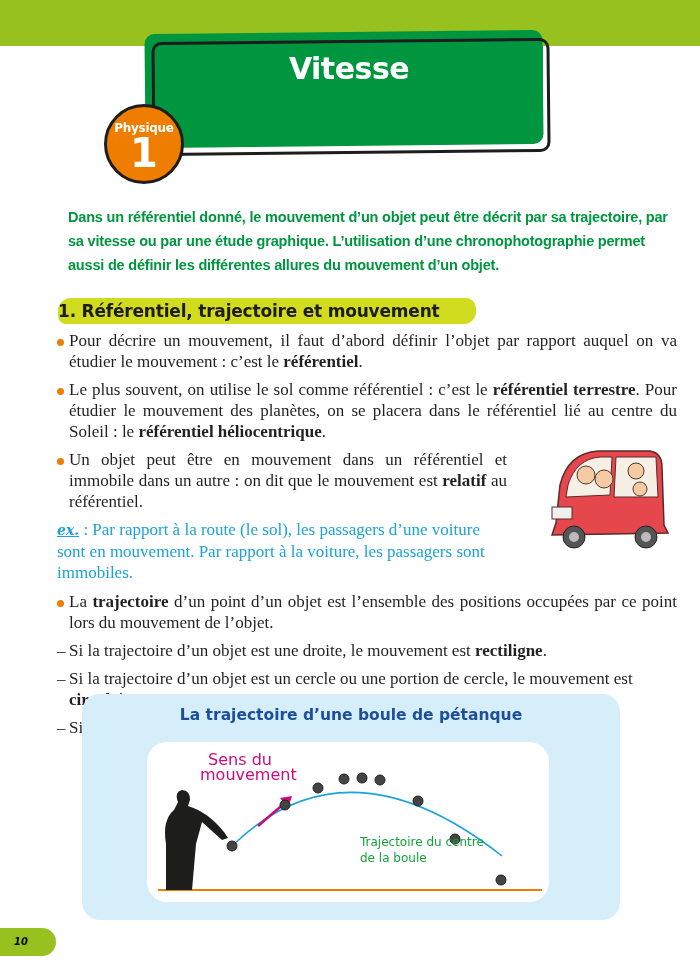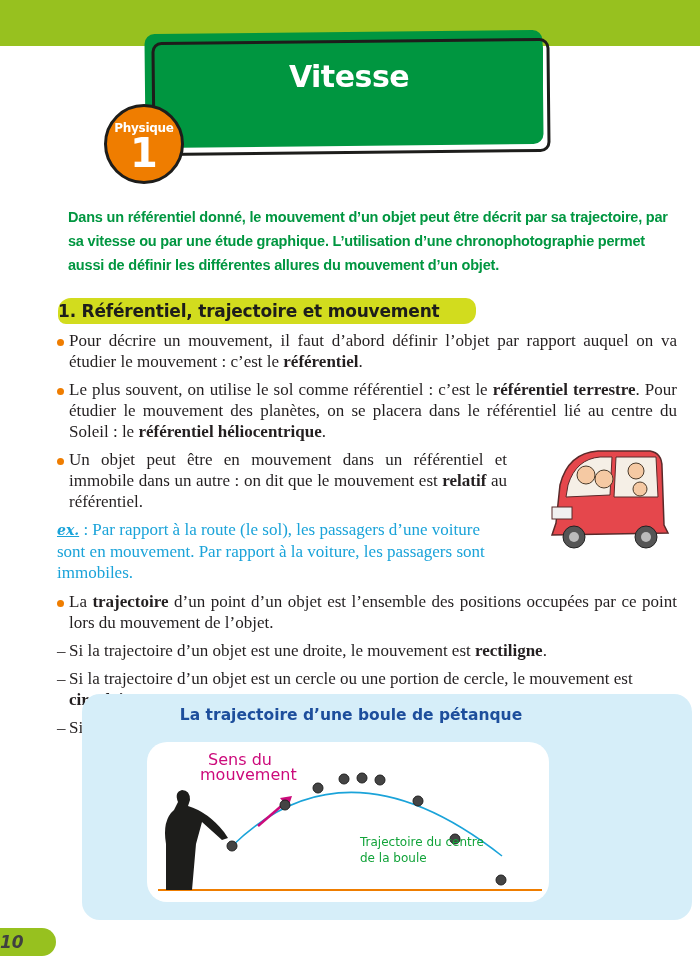--- a/index.html
+++ b/index.html
@@ -4,21 +4,21 @@
 <style>
   * { box-sizing: border-box; margin: 0; padding: 0; }
   html, body { width: 700px; height: 980px; background: #fff; overflow: hidden; }
   body { position: relative; font-family: "Liberation Serif", serif; color: #231f20; }
 
   .top-band { position: absolute; left: 0; top: 0; width: 700px; height: 46px; background: #97c11f; }
 
   .title-card-back { position: absolute; left: 145px; top: 32px; width: 398px; height: 114px; background: #009640; border-radius: 10px; transform: rotate(-0.6deg); }
   .title-card { position: absolute; left: 152px; top: 40px; width: 398px; height: 114px; border: 3px solid #1d1d1b; border-radius: 10px; transform: rotate(-0.6deg); }
   .title-card-fill { position: absolute; left: 155px; top: 40px; width: 388px; height: 100px; background: #009640; border-radius: 8px; }
-  .title-text { position: absolute; left: 155px; top: 50px; width: 388px; text-align: center; color: #fff; font-family: "DejaVu Sans", sans-serif; font-weight: bold; font-size: 30px; line-height: 38px; letter-spacing: -0.5px; margin-top: 8px; }
+  .title-text { position: absolute; left: 155px; top: 50px; width: 388px; text-align: center; color: #fff; font-family: "DejaVu Sans", sans-serif; font-weight: bold; font-size: 30px; line-height: 38px; letter-spacing: -0.5px; }
 
   .badge { position: absolute; left: 104px; top: 104px; width: 80px; height: 80px; border-radius: 50%; background: #ef7d00; border: 3px solid #1d1d1b; color: #fff; text-align: center; font-family: "DejaVu Sans", sans-serif; font-weight: bold; }
   .badge-label { display: block; font-size: 12px; margin-top: 14px; letter-spacing: -0.3px; }
   .badge-num { display: block; font-size: 40px; line-height: 40px; margin-top: -2px; }
 
   .intro { position: absolute; left: 68px; top: 205px; width: 612px; color: #009640; font-family: "Liberation Sans", sans-serif; font-weight: bold; font-size: 14.5px; line-height: 24px; letter-spacing: -0.2px; }
 
   .section-head { position: absolute; left: 58px; top: 298px; width: 418px; height: 26px; background: #d2dc1e; border-radius: 13px 10px 12px 8px; }
   .section-head span { display: block; padding-left: 0; font-family: "DejaVu Sans", sans-serif; font-weight: bold; font-size: 17px; line-height: 26px; color: #1d1d1b; letter-spacing: -0.2px; }
 
@@ -27,28 +27,28 @@
   .bullet { position: absolute; left: 0; top: 9px; width: 7px; height: 7px; border-radius: 50%; background: #ef7d00; }
   .dash { position: relative; padding-left: 12px; margin-bottom: 7px; }
   .dash-mark { position: absolute; left: 0; top: 0; }
   b { font-weight: bold; }
   .narrow { width: 450px; }
   .example { color: #1aa3d9; margin-bottom: 8px; }
   .ex-tag { font-style: italic; font-weight: bold; text-decoration: underline; font-family: "DejaVu Serif", serif; font-size: 14px; }
 
   .car { position: absolute; left: 538px; top: 445px; width: 150px; height: 110px; }
 
-  .figure { position: absolute; left: 82px; top: 694px; width: 610px; height: 226px; background: #d6eef9; border-radius: 18px; padding-left: 47px; }
+  .figure { position: absolute; left: 82px; top: 694px; width: 538px; height: 226px; background: #d6eef9; border-radius: 18px; padding-left: 47px; }
   .figure-title { position: absolute; left: 0; top: 12px; width: 538px; text-align: center; color: #1d4e9c; font-family: "DejaVu Sans", sans-serif; font-weight: bold; font-size: 15.5px; }
   .figure-inner { position: absolute; left: 65px; top: 48px; width: 402px; height: 160px; background: #fff; border-radius: 20px; }
   .fig-label-pink { position: absolute; left: 118px; top: 58px; width: 80px; text-align: center; color: #cc0a7b; font-family: "DejaVu Sans", sans-serif; font-size: 16px; line-height: 15px; }
   .fig-label-green { position: absolute; left: 278px; top: 140px; width: 130px; text-align: left; color: #12a33a; font-family: "DejaVu Sans", sans-serif; font-size: 12px; line-height: 16px; }
   .fig-svg { position: absolute; left: 0; top: 0; }
 
-  .page-tab { position: absolute; left: 0; top: 928px; width: 56px; height: 28px; background: #97c11f; border-radius: 0 14px 14px 0; color: #404040; font-family: "DejaVu Sans", sans-serif; font-weight: bold; font-style: italic; font-size: 17px; line-height: 28px; text-align: left; padding-right: 14px; }
+  .page-tab { position: absolute; left: 0; top: 928px; width: 56px; height: 28px; background: #97c11f; border-radius: 0 14px 14px 0; color: #000000; font-family: "DejaVu Sans", sans-serif; font-weight: bold; font-style: italic; font-size: 10px; line-height: 28px; text-align: center; padding-right: 14px; }
 </style>
 </head>
 <body>
 
 <div class="top-band"></div>
 
 <div class="title-card-back"></div>
 <div class="title-card-fill"></div>
 <div class="title-card"></div>
 <div class="title-text">

